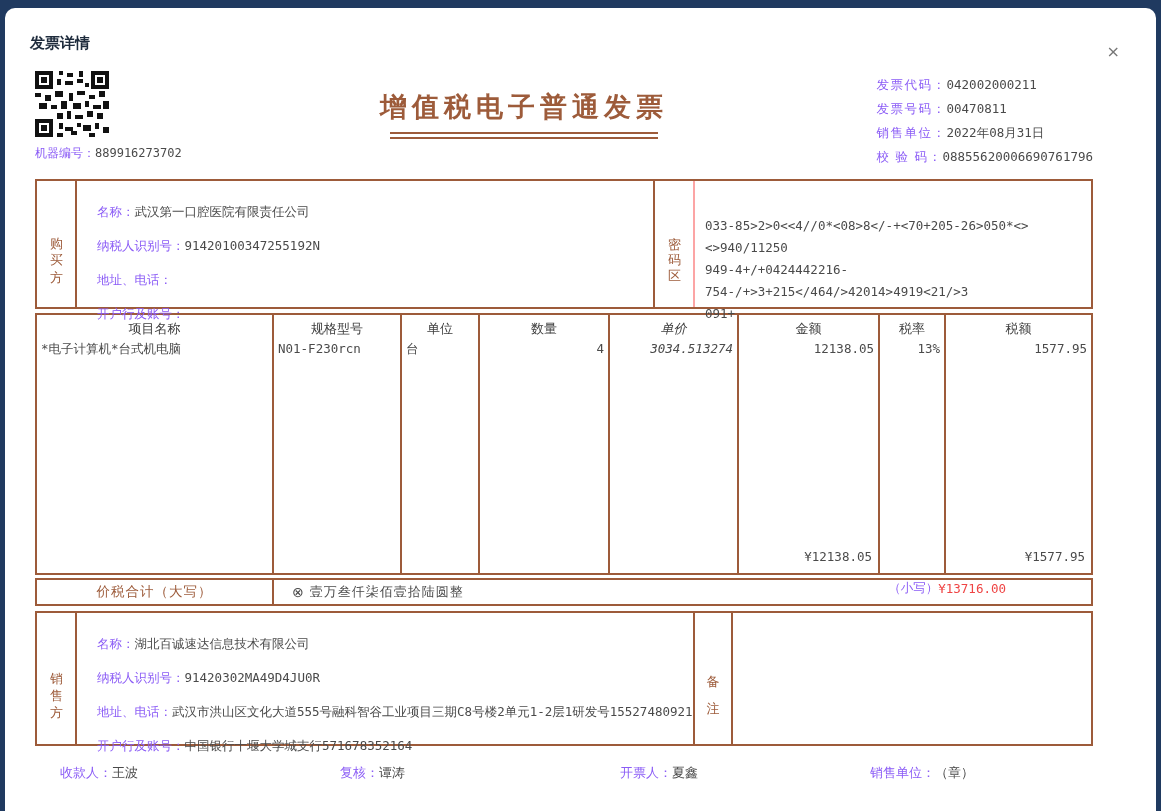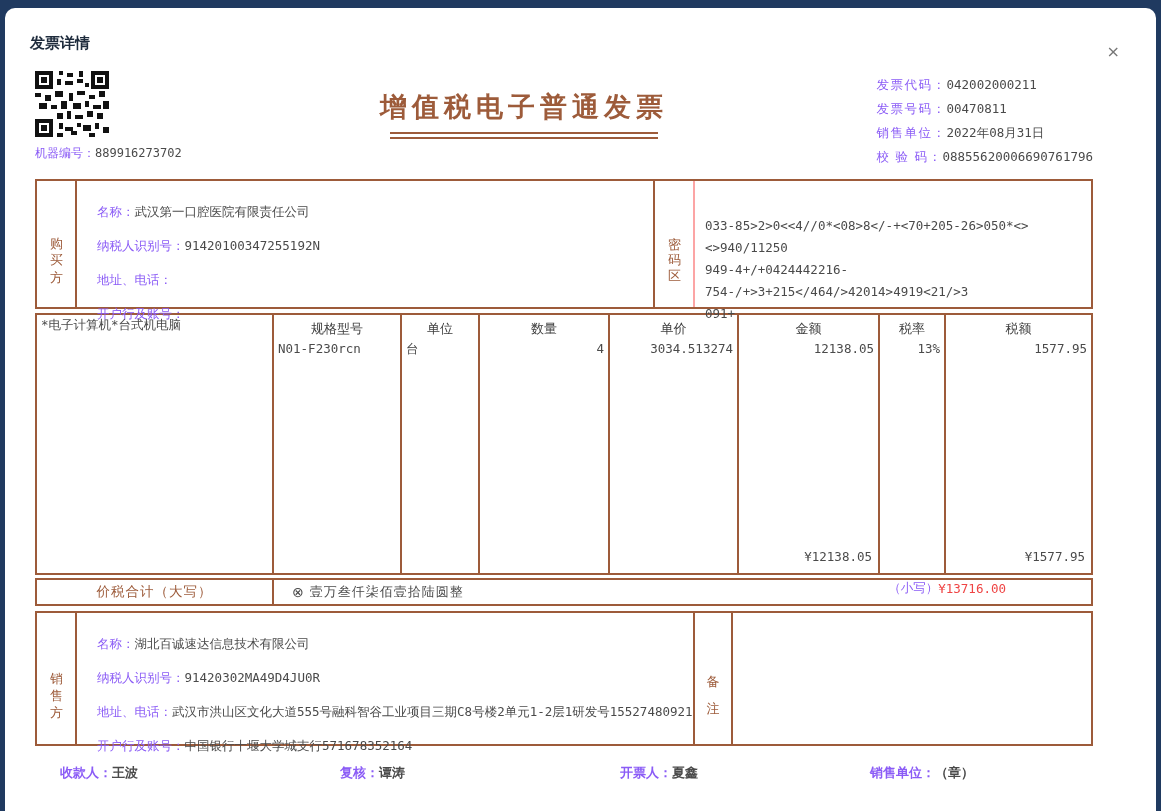--- a/index.html
+++ b/index.html
@@ -107,21 +107,21 @@
   
   .seller-box { margin-top:5px; height:135px; }
   .remark-cell {
     flex:0 0 40px; width:40px;
     border-left:2px solid #9d5b3a; border-right:2px solid #9d5b3a;
     display:flex; align-items:center; justify-content:center;
   }
   .remark-body { flex:0 0 398px; width:398px; }
   
   .inv-footer { position:relative; height:40px; font-size:13px; margin-top:14px; }
-  .foot-item { position:absolute; top:4px; white-space:nowrap;font-weight:bold; }
+  .foot-item { position:absolute; top:4px; white-space:nowrap; }
   .foot-0 { left:25px; } .foot-1 { left:305px; } .foot-2 { left:585px; } .foot-3 { left:835px; }
 </style>
 </head>
 <body>
 
 <div class="modal">
   <div class="modal-title">发票详情</div>
   <div class="close-btn">×</div>
 
   <div class="invoice">
@@ -206,20 +206,21 @@
       </div>
       <div class="pwd-cell">
         <div>033-85&gt;2&gt;0&lt;&lt;4//0*&lt;08&gt;8&lt;/-+&lt;70+205-26&gt;050*&lt;&gt;&lt;&gt;940/11250</div>
         <div>949-4+/+0424442216-754-/+&gt;3+215&lt;/464/&gt;42014&gt;4919&lt;21/&gt;3</div>
         <div>091+</div>
       </div>
     </div>
 
     <div class="box items-box">
       <div class="col" style="flex:0 0 237px;">
+        <div class="col-head">项目名称</div>
         <div class="col-val left">*电子计算机*台式机电脑</div>
         <div class="col-spacer"></div>
         <div class="col-sub"></div>
       </div>
       <div class="col" style="flex:0 0 128px;">
         <div class="col-head">规格型号</div>
         <div class="col-val left">N01-F230rcn</div>
         <div class="col-spacer"></div>
         <div class="col-sub"></div>
       </div>
@@ -228,21 +229,21 @@
         <div class="col-val left">台</div>
         <div class="col-spacer"></div>
         <div class="col-sub"></div>
       </div>
       <div class="col" style="flex:0 0 130px;">
         <div class="col-head">数量</div>
         <div class="col-val right">4</div>
         <div class="col-spacer"></div>
         <div class="col-sub"></div>
       </div>
-      <div class="col" style="flex:0 0 129px;">
+      <div class="col" style="flex:0 0 129px;font-style:italic;">
         <div class="col-head">单价</div>
         <div class="col-val right">3034.513274</div>
         <div class="col-spacer"></div>
         <div class="col-sub"></div>
       </div>
       <div class="col" style="flex:0 0 141px;">
         <div class="col-head">金额</div>
         <div class="col-val right">12138.05</div>
         <div class="col-spacer"></div>
         <div class="col-sub">¥12138.05</div>

